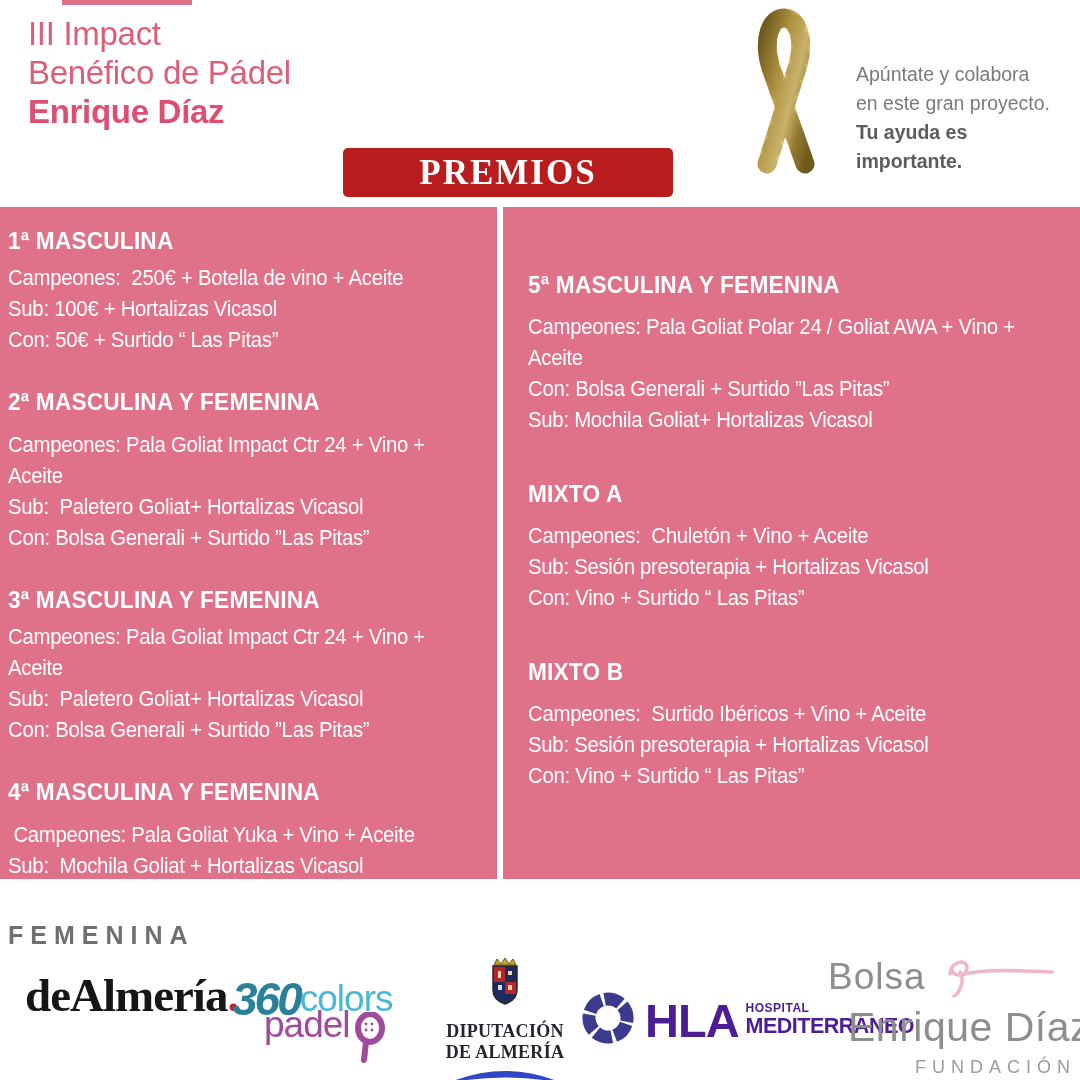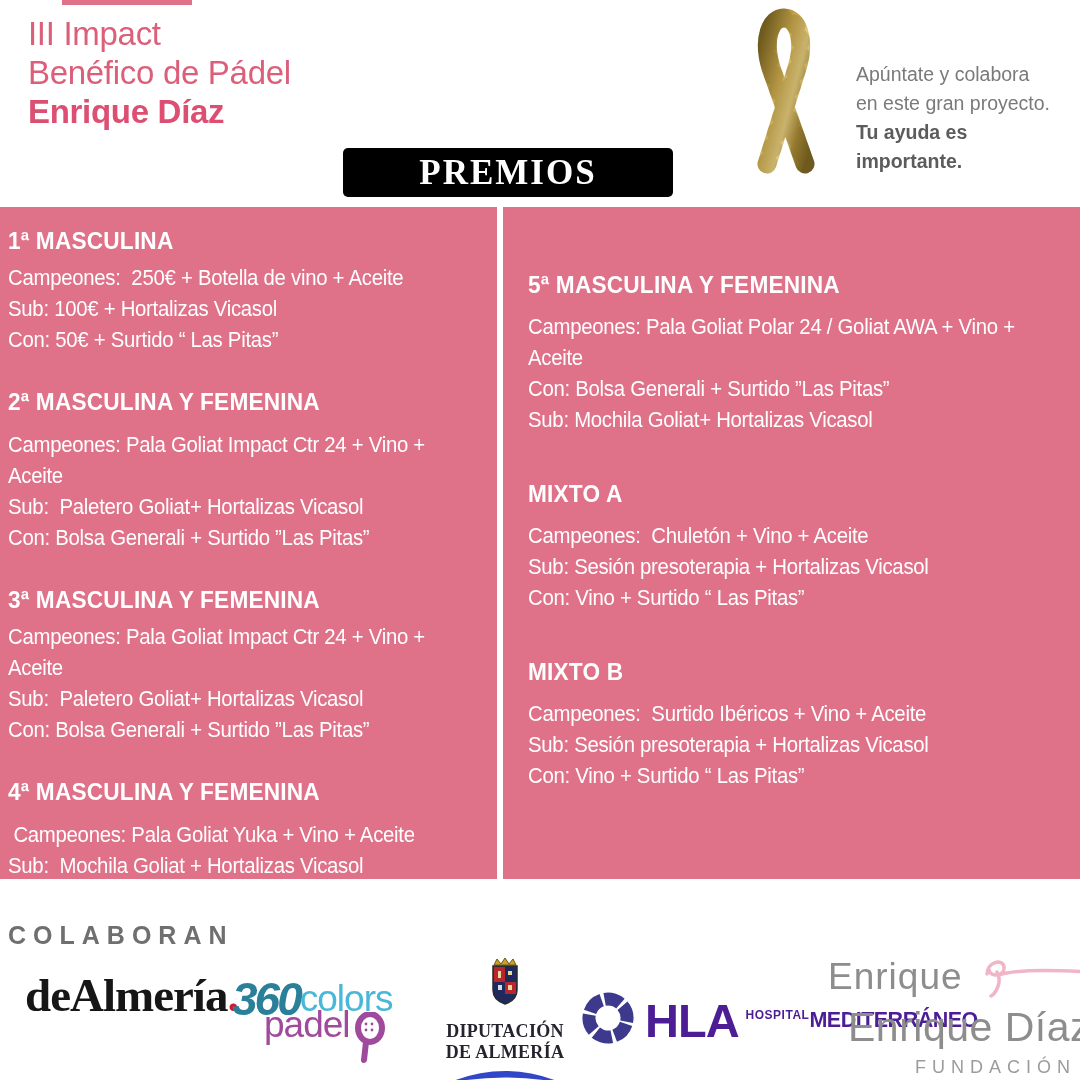--- a/index.html
+++ b/index.html
@@ -16,21 +16,21 @@
   .title-block .bold{font-weight:700;color:#dc4f72;}
 
   
   .ribbon-wrap{left:733px;top:6px;width:120px;height:172px;}
 
   
   .cta{left:856px;top:60px;width:215px;color:#7a7a7a;font-size:19.5px;line-height:29px;}
   .cta .strong{font-weight:700;color:#5c5c5c;}
 
   
-  .banner{left:343px;top:148px;width:330px;height:49px;background:#000000;border-radius:5px;
+  .banner{left:343px;top:148px;width:330px;height:49px;background:#b91c1c;border-radius:5px;
           display:flex;align-items:center;justify-content:center;}
   .banner span{font-family:"Liberation Serif",serif;font-weight:700;font-size:35px;
                letter-spacing:2px;color:#ffffff;}
 
   
   .panel{background:#df7189;color:#ffffff;}
   .panel-left{left:0;top:207px;width:497px;height:672px;padding:20px 14px 8px 8px;box-sizing:border-box;}
   .panel-right{left:503px;top:207px;width:577px;height:672px;padding:64px 12px 0 25px;box-sizing:border-box;}
   .condense{width:108%;transform:scaleX(0.925);transform-origin:0 0;}
   .sec{margin-bottom:33px;}
@@ -52,21 +52,21 @@
   .c360 .colors{font-size:37px;color:#49b7d8;letter-spacing:-1px;}
   .c360 .l2{display:flex;align-items:flex-start;margin-top:-4px;margin-left:32px;}
   .c360 .padel{font-size:37px;color:#a04a9e;letter-spacing:-1px;}
 
   .dipu{left:438px;top:957px;width:134px;display:flex;flex-direction:column;align-items:center;}
   .dipu .name{font-family:"Liberation Serif",serif;font-size:18px;font-weight:600;color:#25242e;
               line-height:21px;text-align:center;letter-spacing:0.3px;margin-top:4px;}
 
   .hla{left:580px;top:990px;display:flex;align-items:center;color:#4c1d95;}
   .hla .abbr{font-size:47px;font-weight:700;letter-spacing:-1px;margin-left:9px;}
-  .hla .stack{margin-left:7px;display:flex;flex-direction:row;justify-content:center;}
+  .hla .stack{margin-left:7px;display:flex;flex-direction:column;justify-content:center;}
   .hla .hospital{font-size:12px;font-weight:700;letter-spacing:0.5px;line-height:13px;}
   .hla .medi{font-size:21.5px;font-weight:700;letter-spacing:-0.5px;line-height:23px;}
 
   .isa{left:828px;top:952px;width:250px;color:#8d8d8d;}
   .isa .r1{display:flex;align-items:center;}
   .isa .name1{font-size:37px;font-weight:300;letter-spacing:1px;}
   .isa .name2{font-size:41px;font-weight:300;letter-spacing:0.5px;margin:2px 0 6px 20px;white-space:nowrap;}
   .isa .fund{font-size:18px;letter-spacing:6px;color:#9c9c9c;text-align:right;margin-right:2px;}
 </style>
 </head>
@@ -151,21 +151,21 @@
     </div>
     <div class="sec">
       <div class="sec-title">MIXTO B</div>
       <div class="sec-line">Campeones:  Surtido Ibéricos + Vino + Aceite</div>
       <div class="sec-line">Sub: Sesión presoterapia + Hortalizas Vicasol</div>
       <div class="sec-line">Con: Vino + Surtido “ Las Pitas”</div>
     </div>
   </div>
 </div>
 
-<div class="abs colaboran">COLABORAN</div>
+<div class="abs colaboran">FEMENINA</div>
 
 <div class="abs lavoz">
   <div>
     <span>deAlmería</span><span class="red">.</span>
   </div>
 </div>
 
 <div class="abs c360">
   <div class="l1">
     <span class="n360">360</span>
@@ -220,21 +220,21 @@
   </span>
   <span class="abbr">HLA</span>
   <span class="stack">
     <span class="hospital">HOSPITAL</span>
     <span class="medi">MEDITERRÁNEO</span>
   </span>
 </div>
 
 <div class="abs isa">
   <div class="r1">
-    <span class="name1">Enrique</span>
+    <span class="name1">Bolsa</span>
     <span style="margin-left:10px;">
       <svg width="120" height="46" viewBox="0 0 120 46">
         <path d="M14,22 C14,10 30,6 31,15 C32,24 18,26 16,18 M24,20 C30,30 22,42 18,44 M26,23 C40,18 80,18 116,20" fill="none" stroke="#f1b5c8" stroke-width="3.5" stroke-linecap="round"></path>
       </svg>
     </span>
   </div>
   <div class="name2">Enrique Díaz</div>
   <div class="fund">FUNDACIÓN</div>
 </div>
 

